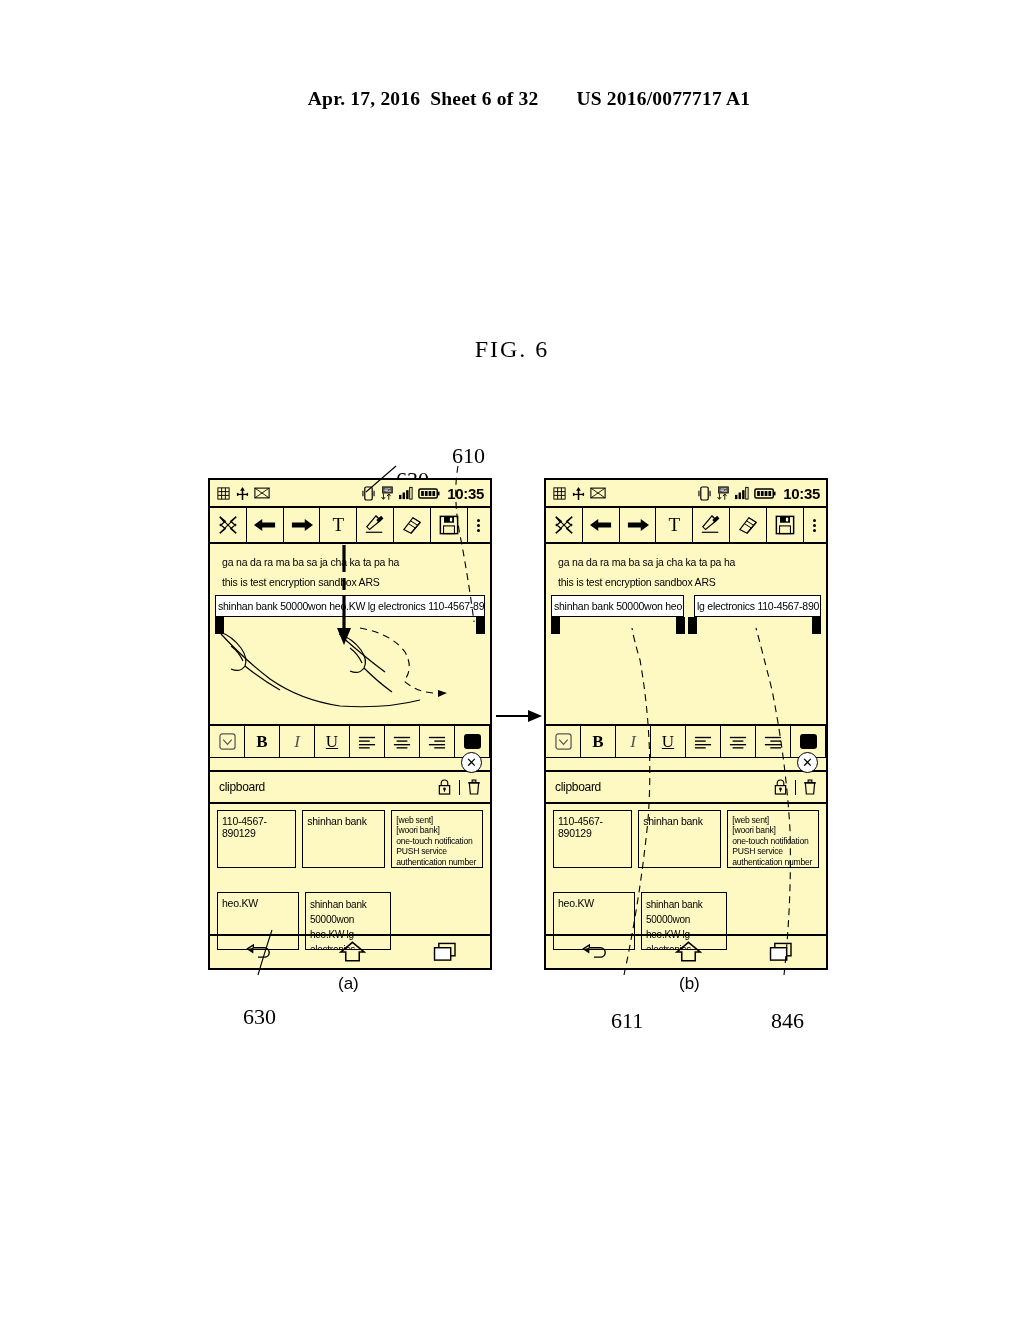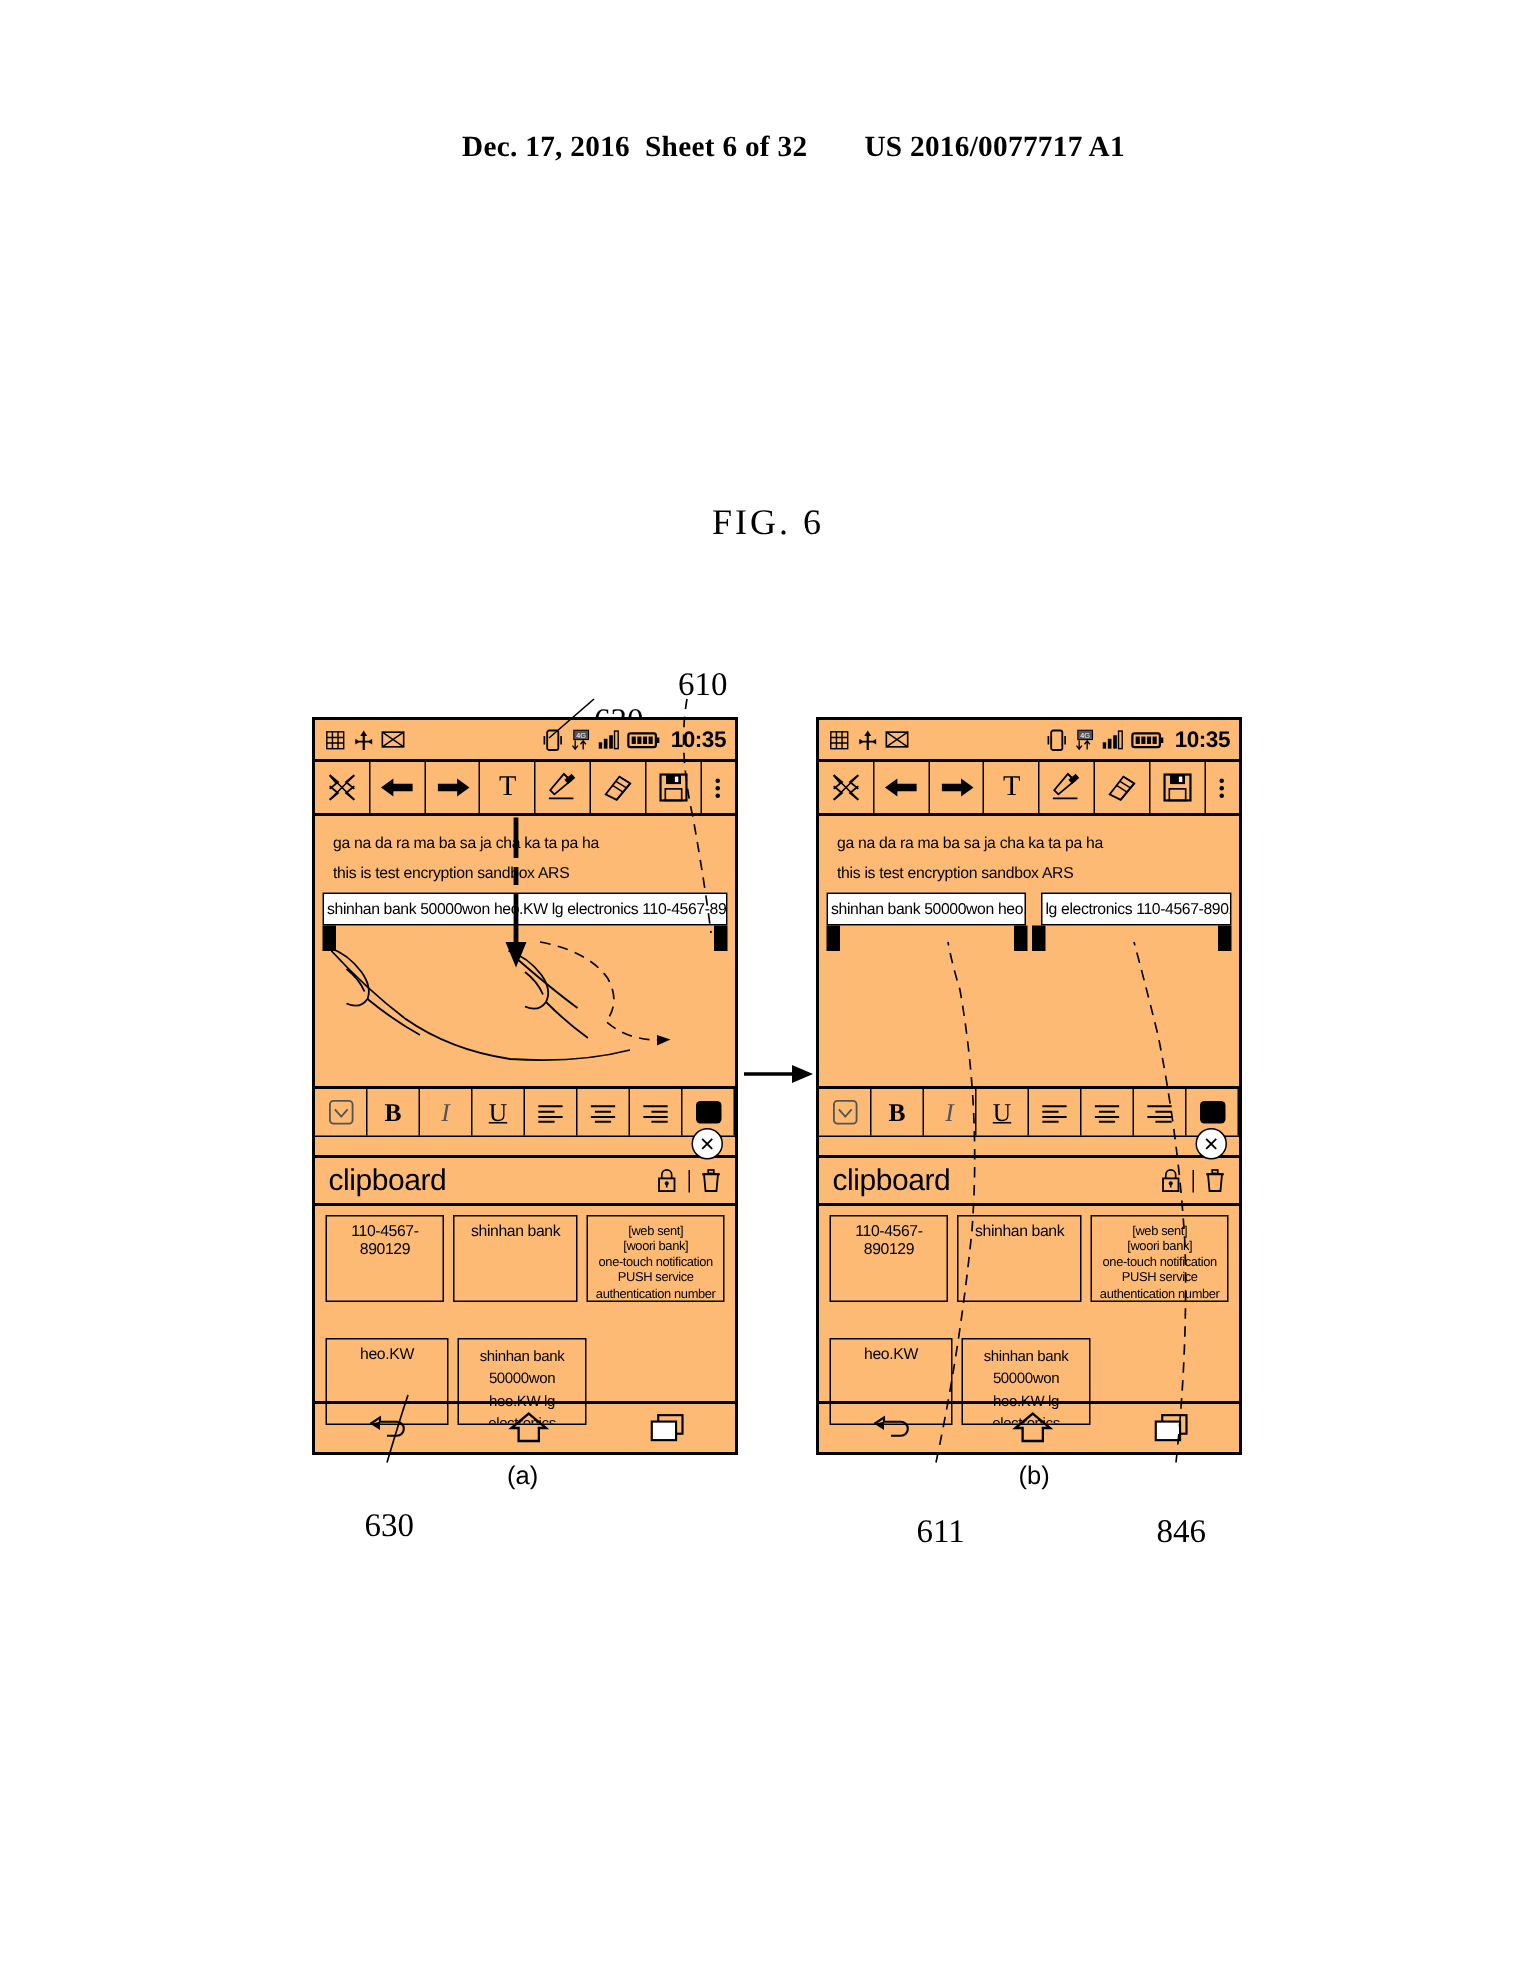--- a/index.html
+++ b/index.html
@@ -18,21 +18,21 @@
 
   
   .fig-title{position:absolute;top:336px;left:0;width:1024px;text-align:center;
       font-family:"Liberation Serif",serif;font-size:24px;letter-spacing:2px;}
 
   
   .ref{position:absolute;font-family:"Liberation Serif",serif;font-size:22px;margin-top:23px;}
   .panel-label{position:absolute;font-family:"Liberation Sans",sans-serif;font-size:17px;}
 
   
-  .phone{position:absolute;border:2px solid #000;background:#fdba74;box-sizing:border-box;text-align:center;}
+  .phone{position:absolute;border:2px solid #000;background:#fef9c3;box-sizing:border-box;}
   #phone-a{left:208px;top:478px;width:284px;height:492px;}
   #phone-b{left:544px;top:478px;width:284px;height:492px;}
 
   
   .statusbar{height:28px;border-bottom:2px solid #000;box-sizing:border-box;
      display:flex;align-items:center;padding:0 6px;position:relative;}
   .st-left{display:flex;align-items:center;gap:5px;}
   .st-right{display:flex;align-items:center;gap:4px;position:absolute;right:6px;}
   .st-time{font-family:"Liberation Sans",sans-serif;font-size:15px;font-weight:bold;
      letter-spacing:-.3px;margin-left:3px;}
@@ -71,21 +71,21 @@
   .swatch{width:17px;height:15px;background:#000;border-radius:3px;}
   .closebtn{position:absolute;right:8px;top:26px;width:19px;height:19px;
      border:1.5px solid #000;border-radius:50%;background:#fff;z-index:5;
      display:flex;align-items:center;justify-content:center;
      font-family:"Liberation Sans",sans-serif;font-size:13px;line-height:1;}
   .spacerbar{height:14px;border-bottom:2px solid #000;box-sizing:border-box;}
 
   
   .cbhead{height:32px;border-bottom:2px solid #000;box-sizing:border-box;
      display:flex;align-items:center;padding:0 9px;position:relative;}
-  .cbtitle{font-family:"Liberation Sans",sans-serif;font-size:20px;letter-spacing:-.3px;}
+  .cbtitle{font-family:"Liberation Sans",sans-serif;font-size:12px;letter-spacing:-.3px;}
   .cbicons{position:absolute;right:9px;display:flex;align-items:center;gap:7px;}
   .cbdiv{width:1.5px;height:15px;background:#000;}
   .cbgrid{padding:6px 7px 4px 7px;display:flex;flex-direction:column;gap:24px;}
   .cbrow{display:flex;gap:6px;}
   .cbcell{border:1.5px solid #000;box-sizing:border-box;height:58px;
      padding:4px 4px;font-family:"Liberation Sans",sans-serif;
      font-size:10.5px;letter-spacing:-.25px;overflow:hidden;}
   .cbcell.w1{width:82px;} .cbcell.w2{width:86px;} .cbcell.w3{width:95px;}
   .cbcell.small{font-size:8.6px;line-height:1.22;}
   .cbcell.med{font-size:10px;line-height:1.5;}
@@ -97,21 +97,21 @@
 
   
   .ovl{position:absolute;left:0;top:0;width:1024px;height:1320px;
        pointer-events:none;}
 </style>
 </head>
 <body>
 
 <div class="pat-header">
   <span class="sp1"></span>
-  <span class="seg">Dec. 17, 2016</span>
+  <span class="seg">Apr. 17, 2016</span>
   <span class="sp2"></span>
   <span class="seg">Sheet 6 of 32</span>
   <span class="sp3"></span>
   <span class="seg">US 2016/0077717 A1</span>
 </div>
 
 <div class="fig-title">FIG.  6</div>
 
 <div class="ref" style="left:396px;top:444px;">630</div>
 <div class="ref" style="left:452px;top:420px;">610</div>

